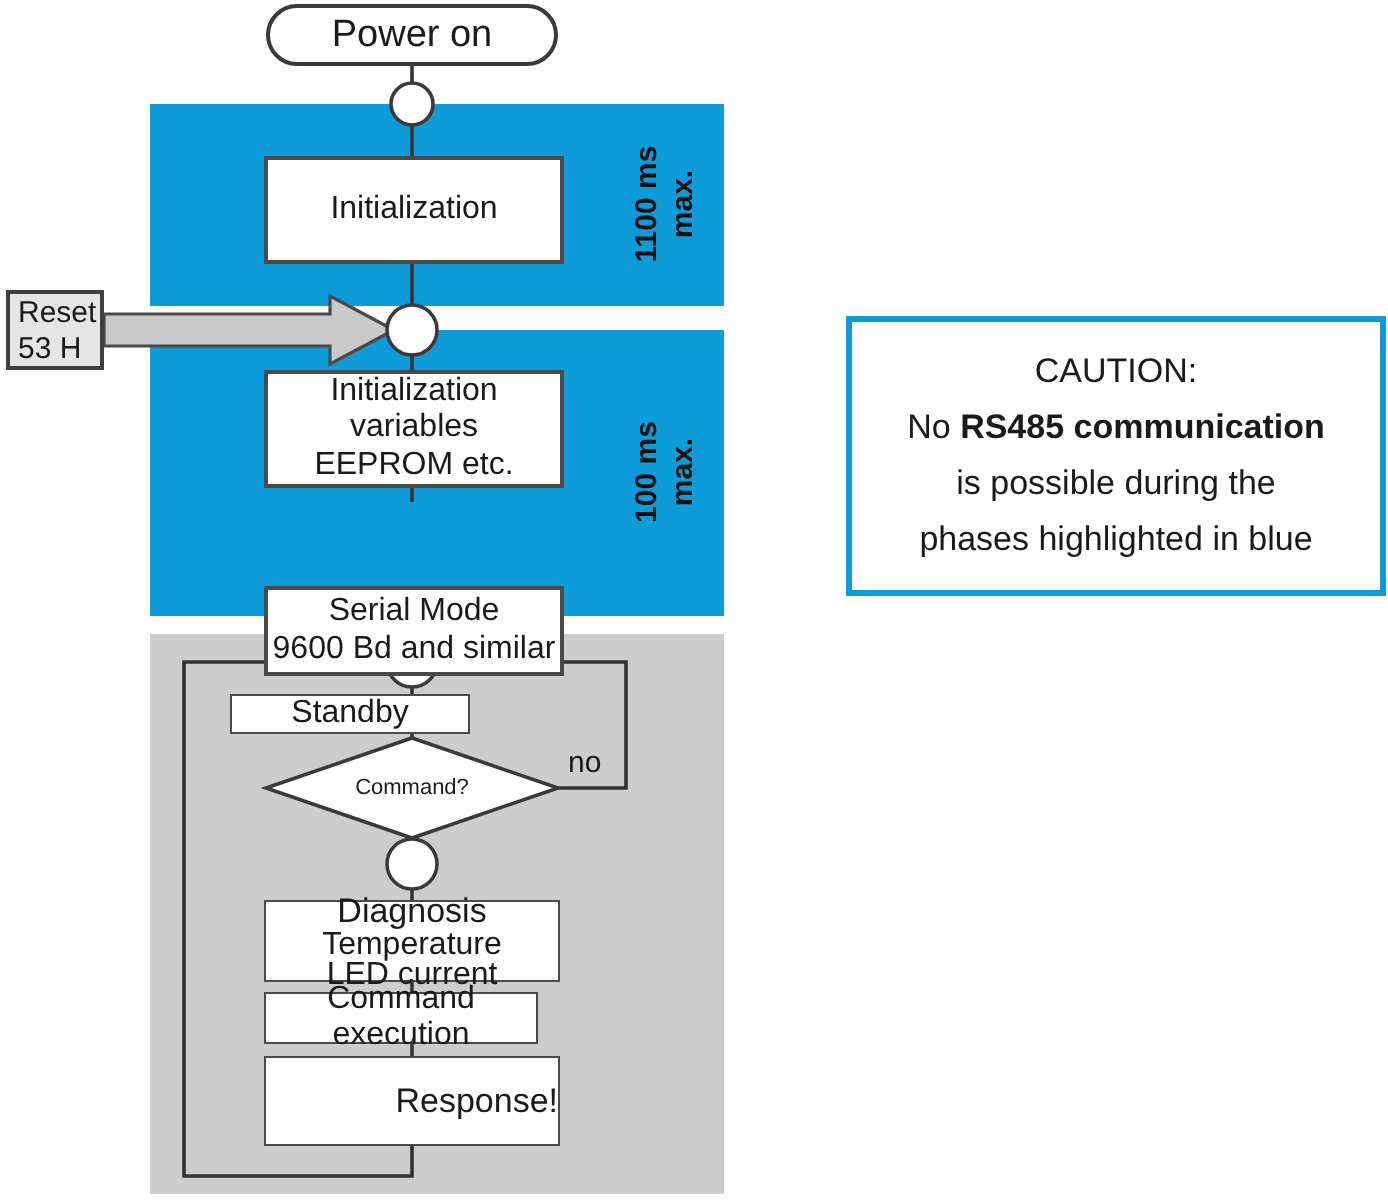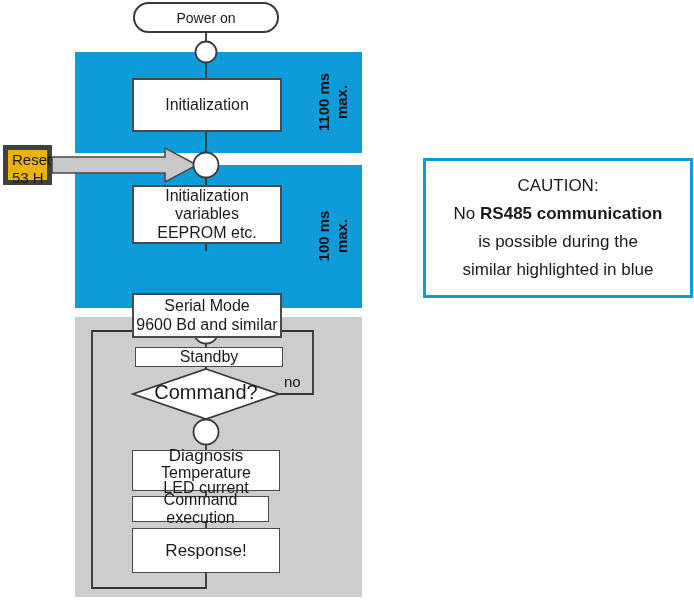--- a/index.html
+++ b/index.html
@@ -12,34 +12,34 @@
   .panel-gray{background:#cdcdcd;z-index:0;}
   #connector-svg{position:absolute;left:0;top:0;z-index:1;}
   .node-box{
     position:absolute;z-index:2;background:#ffffff;border:2px solid #4a4a4a;
     display:flex;flex-direction:column;align-items:center;justify-content:center;
     text-align:center;box-sizing:border-box;line-height:1.15;
   }
   .stadium{
     position:absolute;z-index:2;background:#ffffff;border:2px solid #3a3a3a;
     border-radius:17px;display:flex;align-items:center;justify-content:center;
-    font-size:14px;box-sizing:border-box;
+    font-size:19px;box-sizing:border-box;
   }
   .reset-box{
-    position:absolute;z-index:2;background:#eab308;border:5px solid #404040;
+    position:absolute;z-index:2;background:#e5e5e5;border:2px solid #404040;
     box-sizing:border-box;font-size:15px;line-height:18px;padding:1px 0 16px 4px;
   }
   .rot-label{
     position:absolute;z-index:2;transform:rotate(-90deg);
     display:flex;flex-direction:column;align-items:center;justify-content:center;
     font-weight:bold;font-size:15px;line-height:18px;color:#111;text-align:center;
   }
   .diamond-label{
-    position:absolute;z-index:3;display:flex;align-items:flex-end;justify-content:center;
-    font-size:20px;
+    position:absolute;z-index:3;display:flex;align-items:center;justify-content:center;
+    font-size:11px;
   }
   .no-label{position:absolute;z-index:2;font-size:15px;}
   .fs16{font-size:16px;}
   .fs17{font-size:17px;}
   .sub{font-size:16px;line-height:15px;}
   .caution{
     position:absolute;z-index:2;background:#ffffff;border:3px solid #0d9cd9;
     box-sizing:border-box;display:flex;flex-direction:column;align-items:center;
     justify-content:center;text-align:center;font-size:17px;line-height:28px;
   }
@@ -102,45 +102,45 @@
   </div>
   <div class="node-box fs16" style="left:132px;top:251px;width:150px;height:45px;margin-top:42px;">
     <div>Serial Mode</div>
     <div>9600 Bd and similar</div>
   </div>
   <div class="rot-label" style="left:258px;top:221px;width:150px;height:30px;">
     <div>100 ms</div>
     <div>max.</div>
   </div>
 
-  <div class="node-box fs16" style="left:135px;top:347px;width:148px;height:20px;border-width:1.6px;">
+  <div class="node-box fs16" style="left:115px;top:347px;width:120px;height:20px;border-width:1.6px;">
     <span>Standby</span>
   </div>
 
   <div class="diamond-label" style="left:133px;top:384px;width:146px;height:20px;">
     <span>Command?</span>
   </div>
   <div class="no-label" style="left:284px;top:373px;">no</div>
 
   <div class="node-box" style="left:132px;top:450px;width:148px;height:41px;border-width:1.6px;">
     <div class="fs17">Diagnosis</div>
     <div class="sub">Temperature</div>
     <div class="sub">LED current</div>
   </div>
 
   <div class="node-box fs16" style="left:132px;top:496px;width:137px;height:26px;border-width:1.6px;">
     <span>Command execution</span>
   </div>
 
-  <div class="node-box fs17" style="left:132px;top:528px;width:148px;height:45px;border-width:1.6px;">
+  <div class="node-box fs17" style="left:132px;top:528px;width:148px;height:45px;border-width:1.6px;align-items:flex-end;">
     <span>Response!</span>
   </div>
 
   <div class="caution" style="left:423px;top:158px;width:270px;height:140px;">
     <div>CAUTION:</div>
     <div>
       <span>No </span><b>RS485 communication</b>
     </div>
     <div>is possible during the</div>
-    <div>similar highlighted in blue</div>
+    <div>phases highlighted in blue</div>
   </div>
 
 </div>
 
 </body></html>

